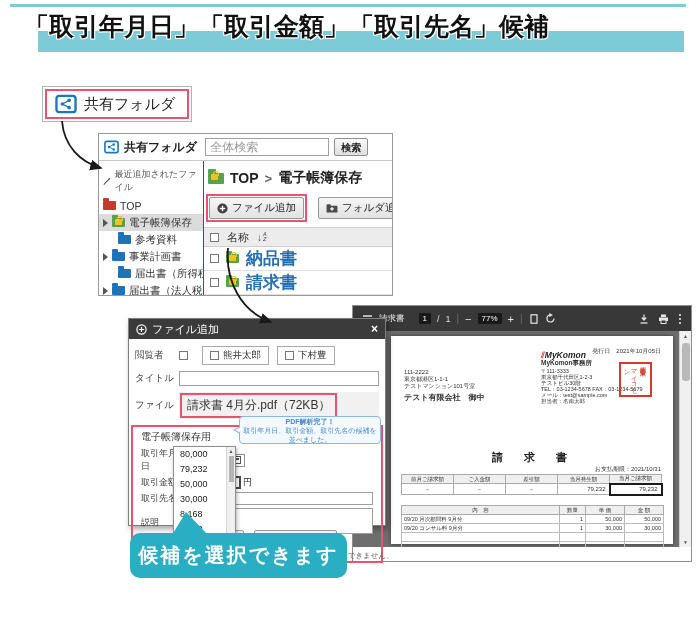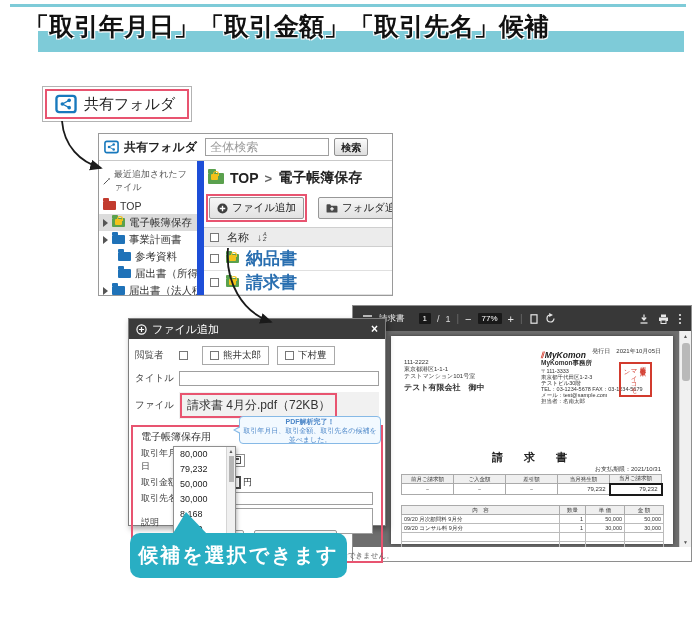--- a/index.html
+++ b/index.html
@@ -30,21 +30,21 @@
 
   
   .browser { position:absolute; left:98px; top:133px; width:295px; height:163px; background:#fff; border:1px solid #9a9a9a; z-index:1; }
   .b-head { display:flex; align-items:center; gap:5px; height:27px; padding:0 5px; border-bottom:1px solid #c9c9c9; }
   .b-title { font-size:12px; font-weight:bold; color:#222; white-space:nowrap; }
   .b-search { width:124px; height:18px; border:1px solid #9f9f9f; font-size:12px; padding:0 4px; color:#333; margin-left:3px; }
   .b-search::placeholder { color:#999; }
   .b-search-btn { display:flex; align-items:center; gap:2px; height:18px; padding:0 6px; font-size:10px; font-weight:bold; color:#222;
     background:linear-gradient(#fbfbfb,#dedede); border:1px solid #8f8f8f; border-radius:2px; cursor:pointer;flex-direction:column; }
   .b-body { display:flex; height:134px; }
-  .b-side { width:105px; border-right:7px solid #1d4ed8; padding-top:4px; overflow:hidden; }
+  .b-side { width:105px; border-right:1px solid #1d4ed8; padding-top:4px; overflow:hidden; }
   .recent { display:flex; align-items:center; gap:4px; padding:3px 4px; font-size:9px; color:#555; cursor:pointer; }
   .titem { display:flex; align-items:center; gap:4px; height:17px; padding-left:4px; font-size:10.5px; color:#333; cursor:pointer; white-space:nowrap; }
   .titem .sp { width:11px; flex:none; }
   .titem.sel { background:#dcdcdc; }
   .b-main { flex:1; overflow:hidden; }
   .crumb { display:flex; align-items:center; gap:6px; padding:8px 4px 6px 4px; }
   .crumb-root { font-size:14px; font-weight:bold; color:#222; }
   .crumb-sep { font-size:13px; font-weight:bold; color:#666; }
   .crumb-cur { font-size:14px; font-weight:bold; color:#222; white-space:nowrap; }
   .btnrow { display:flex; align-items:center; gap:11px; padding:1px 2px 5px 2px; }
@@ -71,21 +71,21 @@
   .tb-right { margin-left:auto; display:flex; align-items:center; gap:9px; }
   .tb-ic { display:block; cursor:pointer; }
   .p-viewer { position:relative; height:216px; background:#6e6e6e; overflow:hidden; }
   .page { position:absolute; left:38px; top:5px; width:282px; height:208px; background:#fff; box-shadow:0 0 4px rgba(0,0,0,.5); font-size:6px; color:#333; }
   .p-scroll { position:absolute; right:0; top:0; width:12px; height:100%; background:#f0f0f0; border-left:1px solid #d0d0d0; }
   .p-scroll .sarr { position:absolute; left:0; width:100%; text-align:center; font-size:5px; color:#555; }
   .p-scroll .thumb { position:absolute; left:2px; top:12px; width:8px; height:38px; background:#b9b9b9; border-radius:3px; }
 
   
   .inv-issue { position:absolute; top:11px; right:12px; font-size:6px; }
-  .inv-rcpt { position:absolute; left:13px; top:23px; line-height:7px; font-size:6px; }
+  .inv-rcpt { position:absolute; left:13px; top:33px; line-height:7px; font-size:6px; }
   .inv-rcpt .nm { font-size:8px; font-weight:bold; margin-top:4px; }
   .inv-sndr { position:absolute; left:150px; top:16px; line-height:6px; font-size:5.5px; }
   .inv-logo { font-size:8.5px; font-weight:bold; color:#222; margin-bottom:2px; font-style:italic; }
   .inv-logo .mk { color:#d23b2e; font-style:normal; }
   .inv-office { font-size:6.5px; font-weight:bold; margin-bottom:2px; }
   .stamp { position:absolute; left:228px; top:26px; width:33px; height:35px; border:2px solid #d23b2e; display:flex; gap:2px; justify-content:center; padding-top:1px; }
   .stamp span { writing-mode:vertical-rl; font-size:6.5px; color:#d23b2e; line-height:7px; letter-spacing:-1px; }
   .inv-doctitle { position:absolute; left:0; right:0; top:114px; text-align:center; font-size:11px; font-weight:bold; letter-spacing:5px; color:#222; }
   .inv-due { position:absolute; right:12px; top:129px; font-size:6px; }
   .inv-sum { position:absolute; left:10px; top:138px; border-collapse:collapse; }
@@ -201,28 +201,28 @@
           <span>TOP</span>
         </div>
         <div class="titem sel">
           <span class="tri"></span>
           <span class="fold" style="--c:#5aa14e">
               <span class="lock"></span>
             </span>
           <span>電子帳簿保存</span>
         </div>
         <div class="titem">
+          <span class="sp"></span>
+          <span class="fold"></span>
+          <span>参考資料</span>
+        </div>
+        <div class="titem">
           <span class="tri"></span>
           <span class="fold"></span>
           <span>事業計画書</span>
-        </div>
-        <div class="titem">
-          <span class="sp"></span>
-          <span class="fold"></span>
-          <span>参考資料</span>
         </div>
         <div class="titem">
           <span class="sp"></span>
           <span class="fold"></span>
           <span>届出書（所得税）</span>
         </div>
         <div class="titem">
           <span class="tri"></span>
           <span class="fold"></span>
           <span>届出書（法人税）</span>

